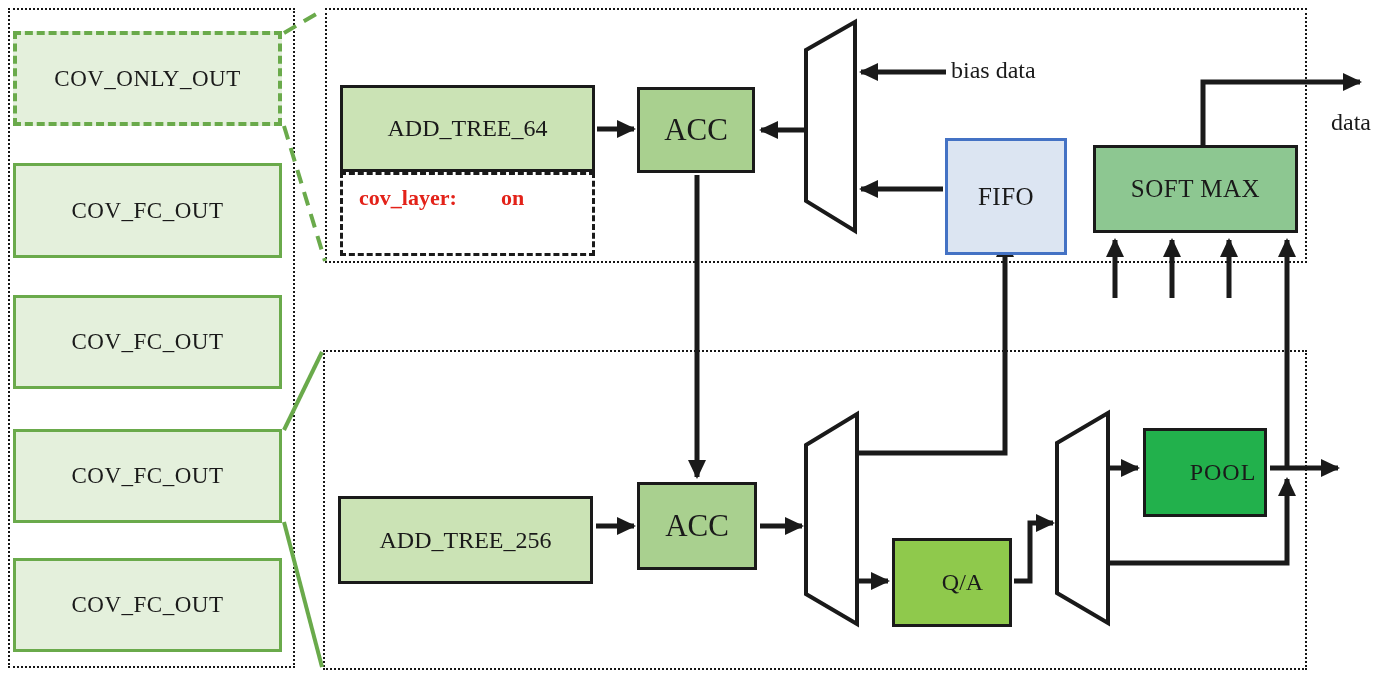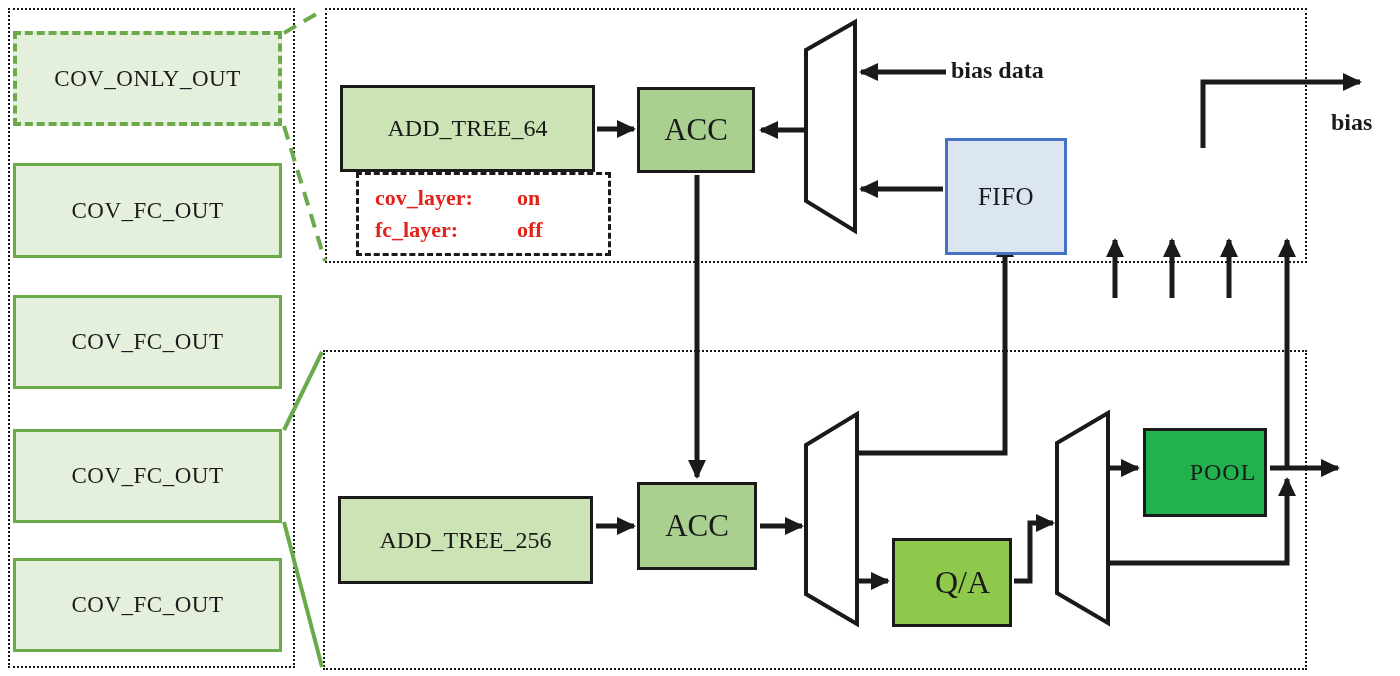--- a/index.html
+++ b/index.html
@@ -38,30 +38,30 @@
     font-weight:normal;color:var(--ink);text-align:right;
   }
   .lp-box{left:13px;width:269px;background:var(--box-green-light);
     border:3px solid var(--box-green-border);font-size:23px;letter-spacing:.5px;}
   .lp-box.dashed{border:4px dashed var(--box-green-border);}
   .blk{border:3px solid var(--ink);}
   .add-tree{background:var(--addtree-fill);font-size:24px;}
   .acc{background:var(--acc-fill);font-size:31px;}
   .softmax{background:var(--softmax-fill);font-size:25px;letter-spacing:.5px;}
   .fifo{background:var(--fifo-fill);border:3px solid var(--fifo-border);font-size:25px;letter-spacing:.5px;}
-  .qa{background:var(--qa-fill);font-size:32px;padding-left:21px;}
+  .qa{background:var(--qa-fill);font-size:24px;padding-left:21px;}
   .pool{background:var(--pool-fill);font-size:24px;letter-spacing:1px;}
   .params{
     position:absolute;box-sizing:border-box;z-index:3;background:var(--white);
     border:3px dashed var(--ink);color:var(--red-text);font-weight:bold;font-size:22px;
     padding:8px 0 0 16px;display:flex;flex-direction:column;gap:2px;
   }
   .param-row{display:flex;line-height:30px;}
   .param-key{width:142px;}
-  .flabel{position:absolute;z-index:3;font-weight:bold;color:var(--ink);font-size:24px;white-space:nowrap;}
+  .flabel{position:absolute;z-index:3;font-weight:normal;color:var(--ink);font-size:24px;white-space:nowrap;}
 </style>
 </head>
 <body>
 
 <div class="stage">
 
   <div class="panel panel-left"></div>
   <div class="panel panel-top"></div>
   <div class="panel panel-bottom"></div>
 
@@ -103,35 +103,32 @@
   </svg>
 
   <div class="box lp-box dashed" style="top:31px;height:95px;">COV_ONLY_OUT</div>
   <div class="box lp-box" style="top:163px;height:95px;">COV_FC_OUT</div>
   <div class="box lp-box" style="top:295px;height:94px;">COV_FC_OUT</div>
   <div class="box lp-box" style="top:429px;height:94px;">COV_FC_OUT</div>
   <div class="box lp-box" style="top:558px;height:94px;">COV_FC_OUT</div>
 
   <div class="box blk add-tree" style="left:340px;top:85px;width:255px;height:87px;">ADD_TREE_64</div>
 
-  <div class="params" style="left:356px;top:172px;width:255px;height:84px;">
+  <div class="params" style="left:340px;top:172px;width:255px;height:84px;">
     <div class="param-row">
       <span class="param-key">cov_layer:</span>
       <span class="param-val">on</span>
-    </div>
-    <div class="param-row">
-      <span class="param-key">fc_layer:</span>
-      <span class="param-val">off</span>
     </div>
   </div>
 
   <div class="box blk acc" style="left:637px;top:87px;width:118px;height:86px;">ACC</div>
   <div class="box fifo" style="left:945px;top:138px;width:122px;height:117px;">FIFO</div>
+  <div class="box blk softmax" style="left:1093px;top:145px;width:205px;height:88px;">SOFT MAX</div>
 
   <div class="flabel" style="left:951px;top:57px;">bias data</div>
-  <div class="flabel" style="left:1331px;top:109px;">bias</div>
+  <div class="flabel" style="left:1331px;top:109px;">data</div>
 
   <div class="box blk add-tree" style="left:338px;top:496px;width:255px;height:88px;">ADD_TREE_256</div>
   <div class="box blk acc" style="left:637px;top:482px;width:120px;height:88px;">ACC</div>
   <div class="box blk qa" style="left:892px;top:538px;width:120px;height:89px;">Q/A</div>
   <div class="box blk pool" style="left:1143px;top:428px;width:124px;height:89px;padding-left:36px;">POOL</div>
 
 </div>
 
 </body></html>

